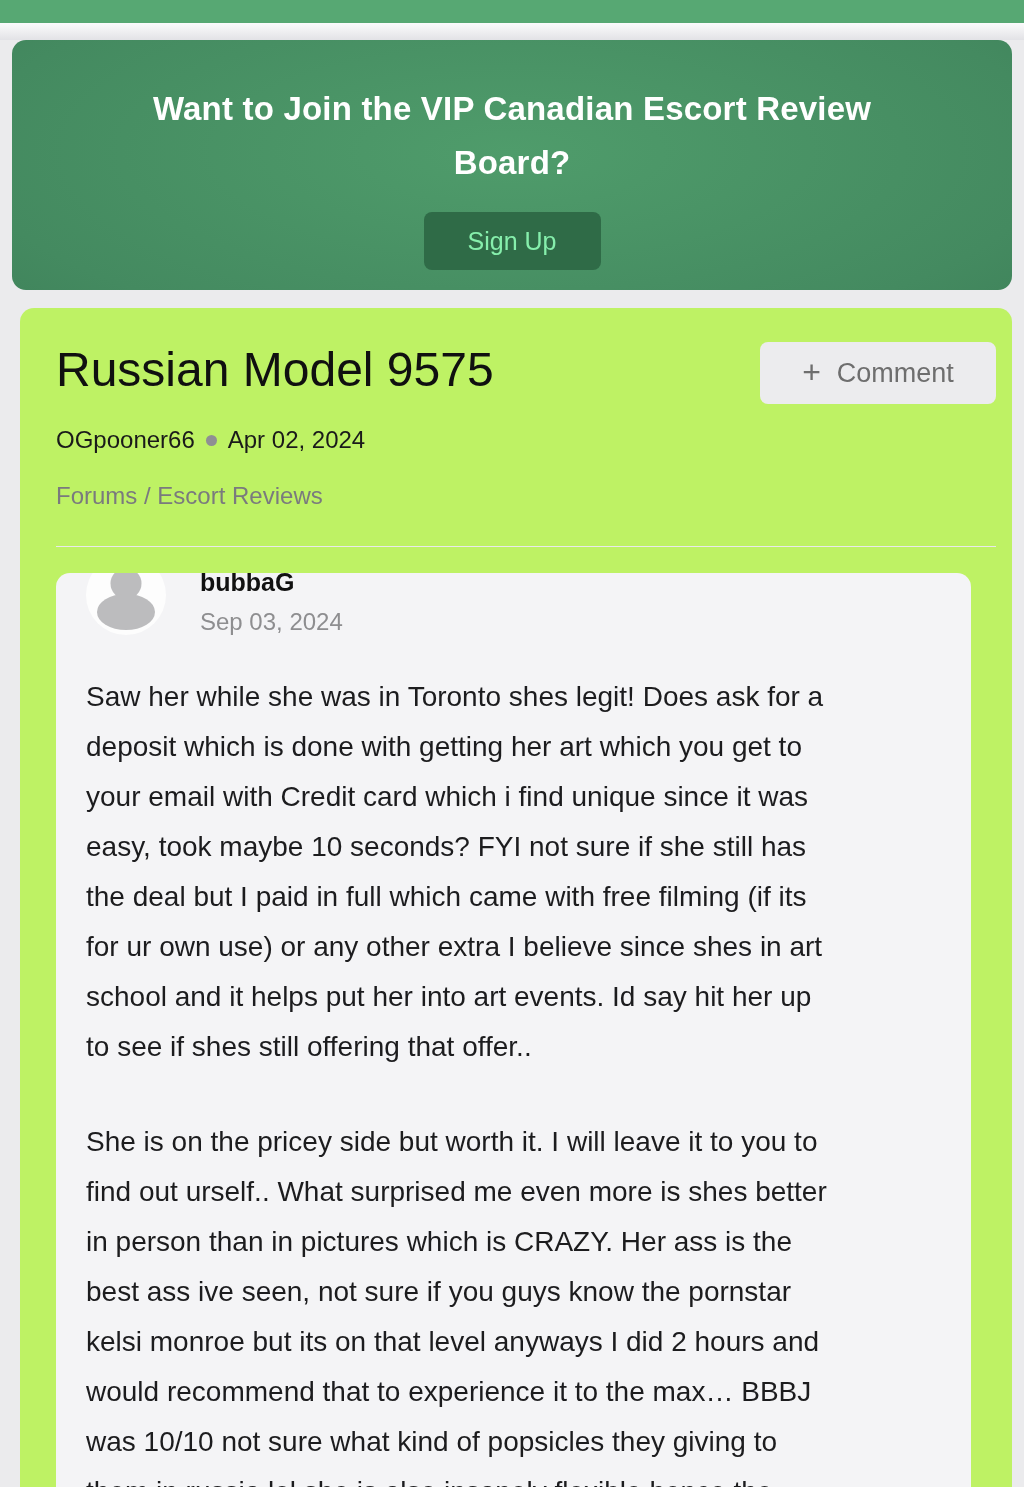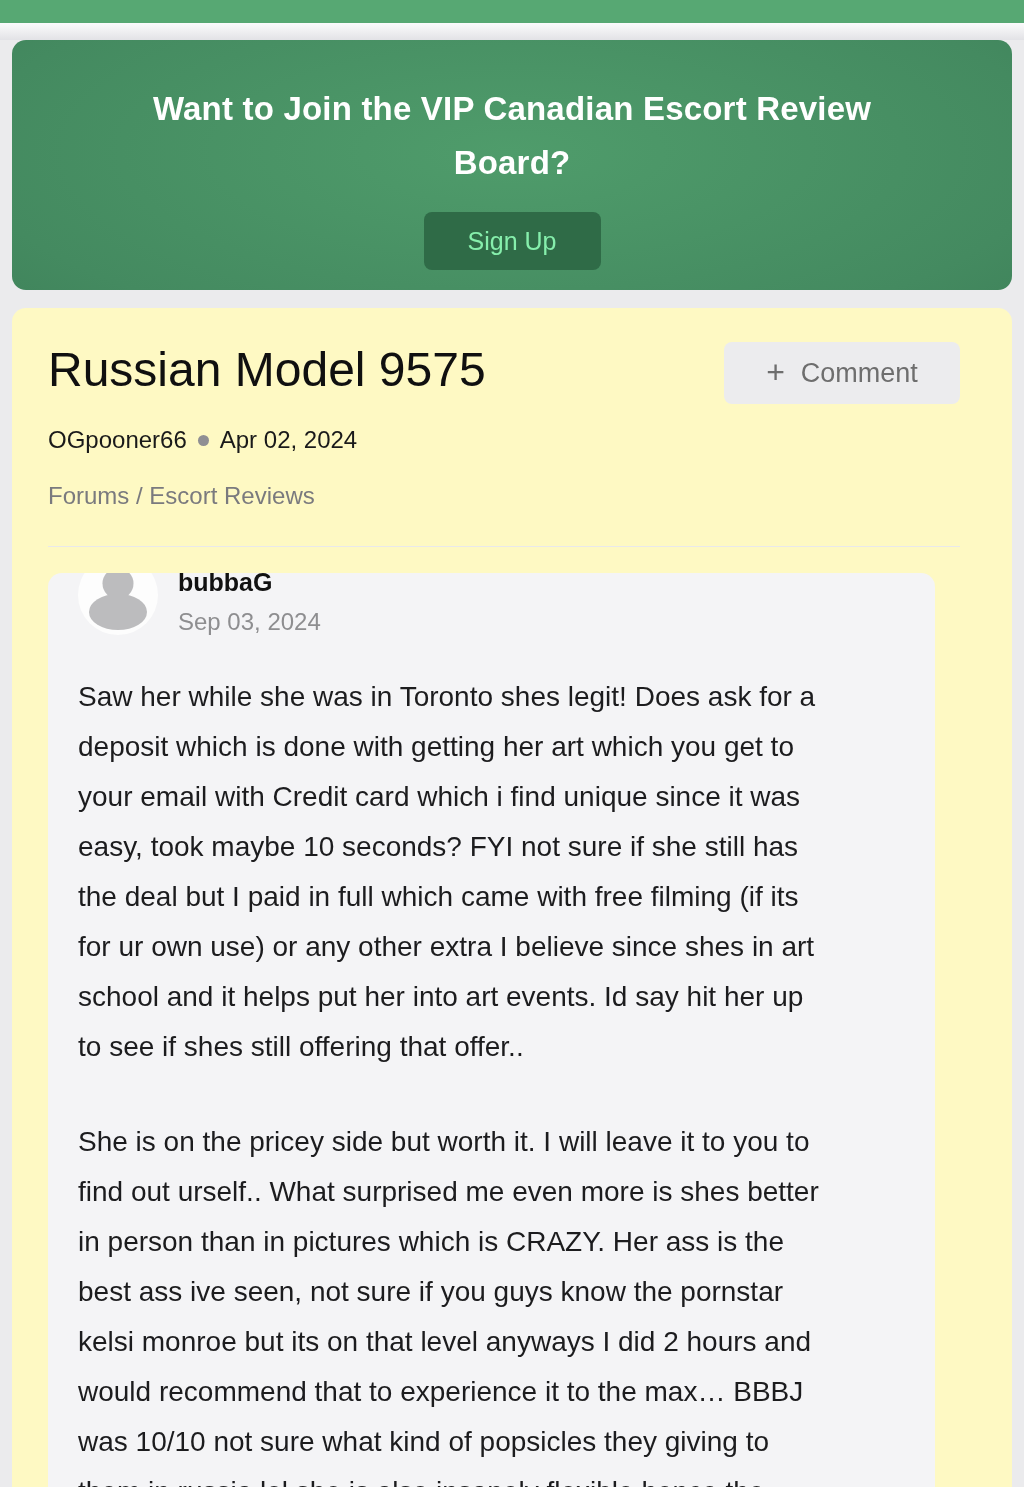--- a/index.html
+++ b/index.html
@@ -47,24 +47,24 @@
     border-radius: 8px;
     background: #2f6b47;
     color: #86efac;
     font-family: "Liberation Sans", sans-serif;
     font-size: 25px;
     cursor: pointer;
   }
 
   
   .post-card {
-    margin: 18px 12px 0 12px;
-    background: #fef9c3;
+    margin: 18px 12px 0 20px;
+    background: #bef264;
     border-radius: 14px 14px 0 0;
-    padding: 36px 52px 0 36px;
+    padding: 36px 16px 0 36px;
     height: 1179px;
     overflow: hidden;
   }
   .post-header { position: relative; }
   .post-title {
     margin: 0;
     font-size: 48px;
     font-weight: 400;
     color: #101010;
     line-height: 52px;
@@ -127,21 +127,21 @@
     margin-top: 26px;
     width: calc(100% - 25px);
     background: #f4f4f6;
     border-radius: 14px;
     padding: 0 30px 40px 30px;
     overflow: hidden;
   }
   .comment-header {
     display: flex;
     align-items: flex-start;
-    gap: 20px;
+    gap: 34px;
     margin-top: -18px;
   }
   .avatar {
     position: relative;
     width: 80px; height: 80px;
     border-radius: 50%;
     background: #fdfdfd;
     flex-shrink: 0;
     overflow: hidden;
   }

